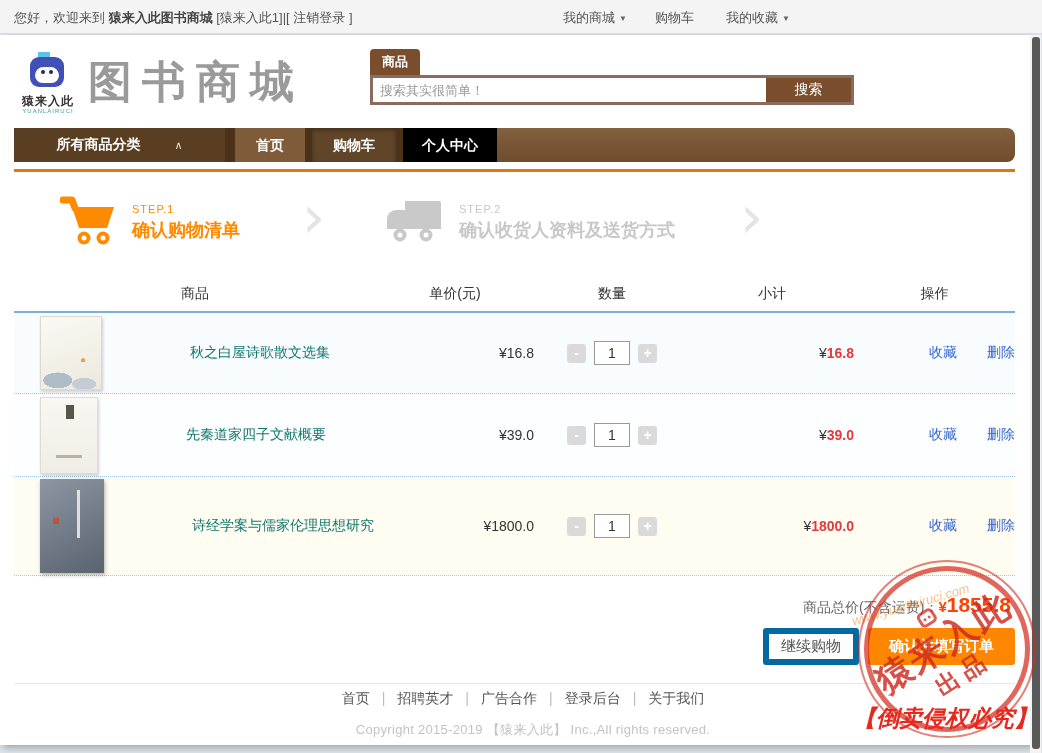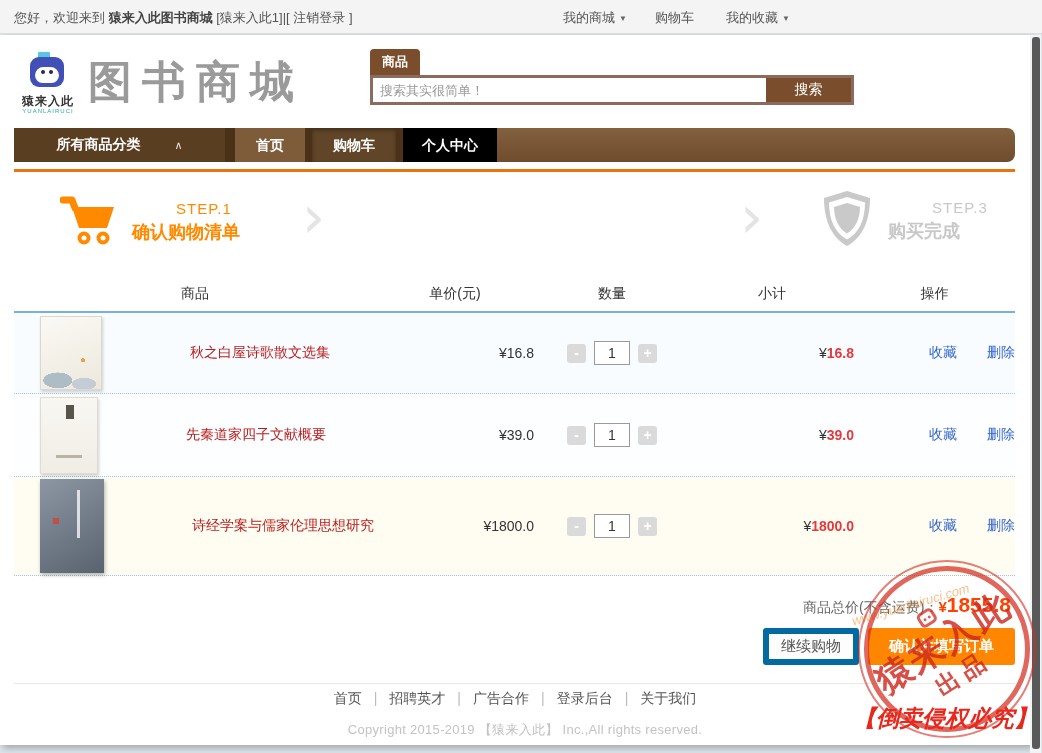--- a/index.html
+++ b/index.html
@@ -79,21 +79,21 @@
              font-weight:bold; cursor:pointer; white-space:nowrap; }
   .nav-tab.t0 { background:#7e5b39; }
   .nav-tab.t1 { background:#614528; box-shadow:inset 0 2px 4px rgba(0,0,0,.35); }
   .nav-tab.t2 { background:#000000; padding:0 19px; }
   .rule { position:absolute; left:14px; top:134px; width:1001px; height:3px; background:#e8740c; }
 
   
   .steps { position:absolute; left:14px; top:146px; width:1001px; height:90px; }
   .step { position:absolute; display:flex; align-items:center; }
   .step-text { margin-left:16px; }
-  .step-no { font-size:15px; letter-spacing:1px;margin-left:44px; }
+  .step-no { font-size:11px; letter-spacing:1px; }
   .step-label { font-size:18px; font-weight:bold; margin-top:3px; white-space:nowrap; }
   .step.on  .step-no, .step.on  .step-label { color:#ff8a00; }
   .step.off .step-no, .step.off .step-label { color:#c8c8c8; }
   .chev { position:absolute; top:2px; font-size:58px; color:#e4e4e4; font-family:"DejaVu Sans",sans-serif; }
 
   
   .table { position:absolute; left:14px; top:241px; width:1001px; }
   .thead { display:flex; align-items:center; height:37px; border-bottom:2px solid #79b0df;
            font-size:14px; color:#333; }
   .c1{width:362px;} .c2{width:158px;} .c3{width:156px;} .c4{width:164px;} .c5{width:161px;}
@@ -123,21 +123,21 @@
   }
   .cover3 { width:64px; height:94px; box-shadow:1px 2px 4px rgba(0,0,0,.3);
     background-image:
       linear-gradient(rgba(255,255,255,.75),rgba(255,255,255,.75)),
       linear-gradient(rgba(205,70,55,.85),rgba(205,70,55,.85)),
       linear-gradient(150deg,#8d97a4,#59626f);
     background-size:3px 48px, 6px 6px, 100% 100%;
     background-position:60% 24%, 22% 44%, 0 0;
     background-repeat:no-repeat;
   }
-  .title-link { margin-left:88px; color:#b91c1c; font-size:14px; cursor:pointer; text-decoration:none; white-space:nowrap; }
+  .title-link { margin-left:88px; color:#0f766e; font-size:14px; cursor:pointer; text-decoration:none; white-space:nowrap; }
   .qty { display:flex; justify-content:center; align-items:center; gap:8px; }
   .qbtn { width:19px; height:19px; background:#dadada; color:#fff; border:none; border-radius:3px;
           font-size:14px; font-weight:bold; line-height:17px; text-align:center; cursor:pointer; padding:0;
           font-family:"Liberation Sans", sans-serif; }
   .qinput { width:36px; height:24px; border:1px solid #9a9a9a; text-align:center; font-size:14px; color:#333;
             font-family:"Liberation Sans", sans-serif; }
   .sub .cur { color:#333; font-size:14px; }
   .sub .val { color:#e4393c; font-size:14px; font-weight:bold; }
   .ops a { color:#3366cc; font-size:14px; text-decoration:none; cursor:pointer; }
   .ops a + a { margin-left:26px; }
@@ -149,21 +149,21 @@
   .total-cur { color:#ff4200; font-size:15px; font-weight:bold; }
   .total-val { color:#ff4200; font-size:21px; font-weight:bold; }
   .btns { margin-top:11px; display:flex; justify-content:flex-end; gap:9px; }
   .btn-continue { width:96px; height:37px; background:#fdfdfd; border:6px solid #0369a1; border-radius:3px;
                   color:#555; font-size:15px; cursor:pointer; font-family:"Liberation Sans", sans-serif; }
   .btn-confirm  { width:147px; height:37px; background:#fe8601; border:none; border-radius:3px;
                   color:#fff; font-size:15px; font-weight:bold; cursor:pointer; font-family:"Liberation Sans", sans-serif; }
 
   
   .divider { position:absolute; left:14px; top:648px; width:1001px; height:1px; background:#e8e8e8; }
-  .footer { position:absolute; left:0; top:655px; width:1030px; text-align:center; }
+  .footer { position:absolute; left:8px; top:655px; width:1030px; text-align:center; }
   .flinks { font-size:14px; color:#555; }
   .flinks a { color:#555; text-decoration:none; cursor:pointer; margin:0 12px; }
   .fsep { color:#bbb; }
   .copyright { margin-top:13px; font-size:13px; color:#c3c3c6; letter-spacing:.3px;margin-left:20px; }
 
   
   .sb-track { position:absolute; right:1px; top:35px; width:11px; height:718px; background:#f2f3f4; z-index:2; }
   .sb-thumb { position:absolute; right:2px; top:37px; width:8px; height:712px; background:#595959; border-radius:3px; z-index:3; cursor:pointer; }
 
   
@@ -241,34 +241,37 @@
           <circle cx="43" cy="43" r="6.5" fill="#ff8a00"></circle>
             <circle cx="43" cy="43" r="2.5" fill="#fff"></circle>
         </svg>
       </span>
       <span class="step-text">
         <div class="step-no">STEP.1</div>
         <div class="step-label">确认购物清单</div>
       </span>
     </div>
     <div class="chev" style="left:288px;">›</div>
-    <div class="chev" style="left:726px;">›</div>
-    <div class="step off" style="left:808px; top:10px;">
+    <div class="step off" style="left:371px; top:16px;">
       <span>
-        <svg width="50" height="56" viewBox="0 0 50 56">
-          <path d="M25 0 L48 7 C48 30 40 47 25 55 C10 47 2 30 2 7 Z" fill="#c9c9c9"></path>
-          <path d="M25 6 L43 11.5 C43 29 37 42 25 48.5 C13 42 7 29 7 11.5 Z" fill="#ffffff"></path>
-          <path d="M25 12 L38 16 C38 28 33 38 25 42.5 C17 38 12 28 12 16 Z" fill="#c9c9c9"></path>
+        <svg width="58" height="46" viewBox="0 0 58 46">
+          <path d="M20 4 h34 a2 2 0 0 1 2 2 v26 H20 Z" fill="#c9c9c9"></path>
+          <path d="M20 13 H11 a9 9 0 0 0 -9 9 v10 h18 Z" fill="#c9c9c9"></path>
+          <circle cx="15" cy="38" r="6.5" fill="#c9c9c9"></circle>
+            <circle cx="15" cy="38" r="2.5" fill="#fff"></circle>
+          <circle cx="41" cy="38" r="6.5" fill="#c9c9c9"></circle>
+            <circle cx="41" cy="38" r="2.5" fill="#fff"></circle>
         </svg>
       </span>
       <span class="step-text">
-        <div class="step-no">STEP.3</div>
-        <div class="step-label">购买完成</div>
+        <div class="step-no">STEP.2</div>
+        <div class="step-label">确认收货人资料及送货方式</div>
       </span>
     </div>
+    <div class="chev" style="left:726px;">›</div>
   </div>
 
   <div class="table">
     <div class="thead">
       <div class="c1">商品</div>
       <div class="c2">单价(元)</div>
       <div class="c3">数量</div>
       <div class="c4">小计</div>
       <div class="c5">操作</div>
     </div>

